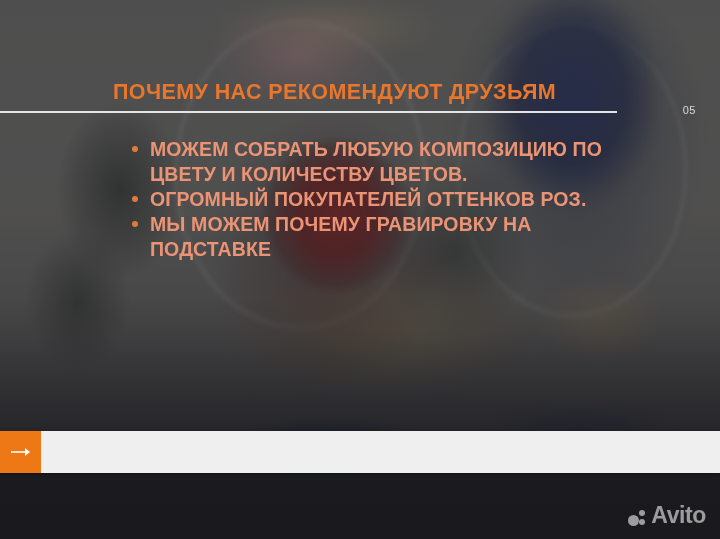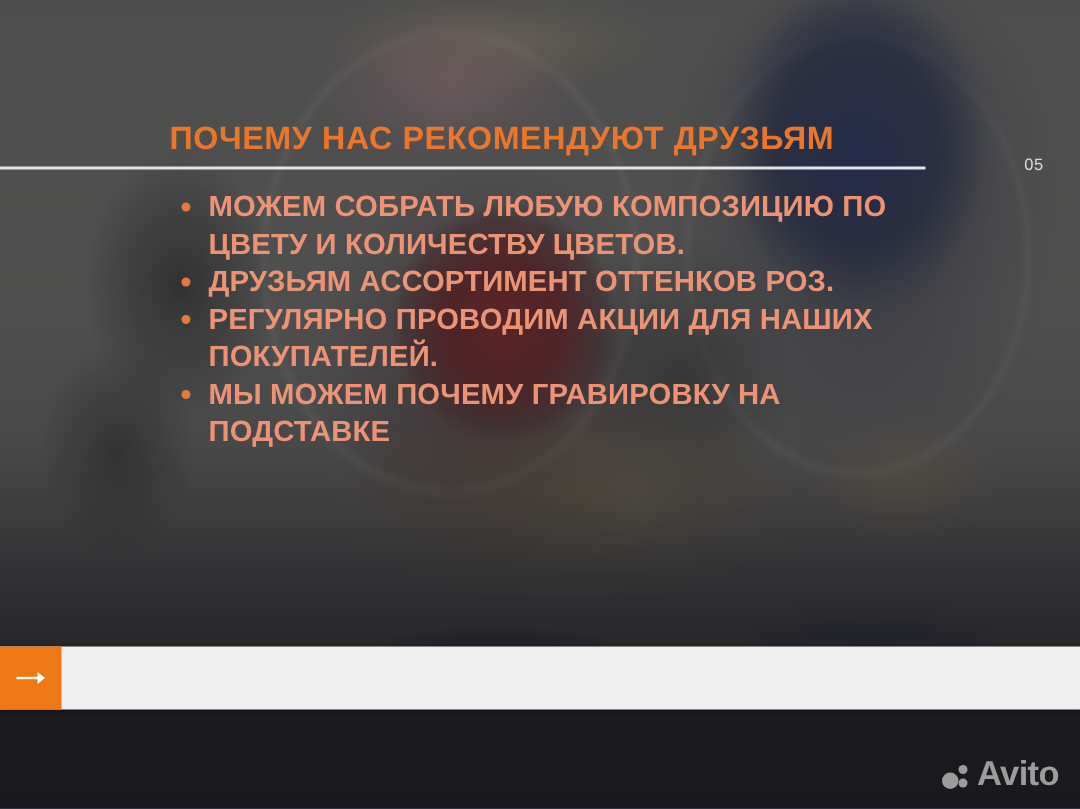--- a/index.html
+++ b/index.html
@@ -5,21 +5,21 @@
   html,body{margin:0;padding:0;background:#4a4a4a;}
   body{
     font-family:"Liberation Sans", sans-serif;
     -webkit-font-smoothing:antialiased;
   }
   .slide{
     position:relative;
     width:720px;
     height:539px;
     overflow:hidden;
-    background:#0c4a6e;
+    background:#0f172a;
   }
 
   
   .photo{
     position:absolute;
     inset:0;
     background:
       
       linear-gradient(to bottom,
          rgba(40,40,44,0.00) 0%,
@@ -81,21 +81,21 @@
     font-size:11px;
     color:#d9dadb;
     letter-spacing:0.5px;
   }
 
   
   .bullets{
     position:absolute;
     left:113px; top:126px;
     width:525px;
-    margin:0; padding:0;
+    margin:11px; padding:0;
     list-style:none;
   }
   .bullets li{
     position:relative;
     padding-left:26px;
     font-size:19.5px;
     font-weight:bold;
     line-height:25px;
     color:#ea9475;
     letter-spacing:0.1px;
@@ -160,22 +160,21 @@
   <div class="scrim"></div>
 
   <div class="title">ПОЧЕМУ НАС РЕКОМЕНДУЮТ ДРУЗЬЯМ</div>
 
   <div class="rule"></div>
 
   <div class="page-num">05</div>
 
   <ul class="bullets">
     <li>МОЖЕМ СОБРАТЬ ЛЮБУЮ КОМПОЗИЦИЮ ПО ЦВЕТУ И КОЛИЧЕСТВУ ЦВЕТОВ.</li>
-    <li>ДРУЗЬЯМ АССОРТИМЕНТ ОТТЕНКОВ РОЗ.</li>
-    <li>РЕГУЛЯРНО ПРОВОДИМ АКЦИИ ДЛЯ НАШИХ ПОКУПАТЕЛЕЙ.</li>
+    <li>ОГРОМНЫЙ ПОКУПАТЕЛЕЙ ОТТЕНКОВ РОЗ.</li>
     <li>МЫ МОЖЕМ ПОЧЕМУ ГРАВИРОВКУ НА ПОДСТАВКЕ</li>
   </ul>
 
   <div class="bottom-bar"></div>
 
   <div class="next-btn">
     <span>
       <svg width="22" height="12" viewBox="0 0 22 12">
         <path d="M1 6 H18" stroke="#ffffff" stroke-width="1.6" fill="none"></path>
         <path d="M15 2 L20 6 L15 10 Z" fill="#ffffff"></path>

